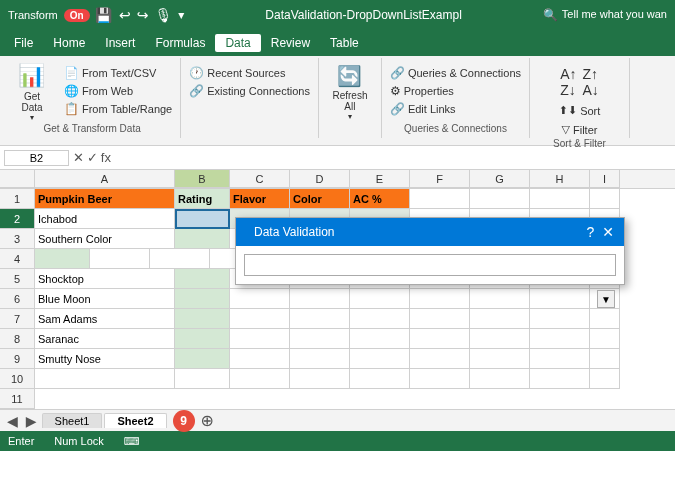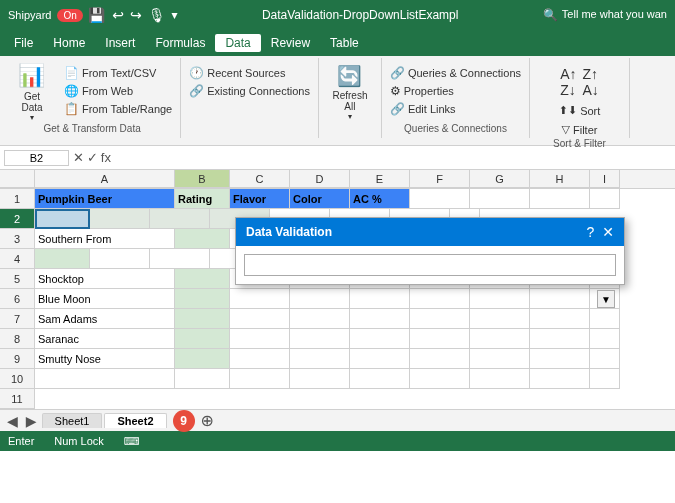--- a/index.html
+++ b/index.html
@@ -12,21 +12,21 @@
       height: 30px;
       display: flex;
       align-items: center;
       padding: 0 8px;
       justify-content: space-between;
     }
     .title-bar-left { display: flex; align-items: center; gap: 6px; font-size: 11px; }
     .title-bar-center { font-size: 12px; color: white; flex: 1; text-align: center; }
     .title-bar-right { display: flex; gap: 4px; }
     .autosave-toggle {
-      background: #ef4444; border-radius: 8px; padding: 1px 6px; font-size: 10px; color: white; font-weight: normal;
+      background: #ef4444; border-radius: 8px; padding: 1px 6px; font-size: 10px; color: white; font-weight: bold;
     }
 
     
     .menu-bar {
       background: #217346;
       height: 26px;
       display: flex;
       align-items: center;
       padding: 0 4px;
     }
@@ -137,21 +137,21 @@
     .cell {
       border-right: 1px solid #d0d0d0;
       border-bottom: 1px solid #d0d0d0;
       height: 20px;
       font-size: 11px;
       padding: 1px 3px;
       overflow: hidden;
       white-space: nowrap;
       display: flex; align-items: center;
     }
-    .cell.header-cell { font-weight: bold; background: #3b82f6; }
+    .cell.header-cell { font-weight: bold; background: #f97316; }
 
     
     .col-a { width: 140px; min-width: 140px; }
     .col-b { width: 55px; min-width: 55px; }
     .col-c { width: 60px; min-width: 60px; }
     .col-d { width: 60px; min-width: 60px; }
     .col-e { width: 60px; min-width: 60px; }
     .col-f { width: 60px; min-width: 60px; }
     .col-g { width: 60px; min-width: 60px; }
     .col-h { width: 60px; min-width: 60px; }
@@ -170,21 +170,21 @@
     }
     .dialog-title {
       background: #0078d7;
       color: white;
       padding: 6px 10px;
       font-size: 12px;
       display: flex;
       align-items: center;
       justify-content: space-between;
     }
-    .dialog-title-text { font-weight: bold; }
+    .dialog-title-text { font-weight: normal; margin-left: 8px; }
     .dialog-title-btns { display: flex; gap: 8px; font-size: 14px; }
     .dialog-body { padding: 8px; }
     .dialog-input {
       width: 100%;
       border: 1px solid #aaa;
       height: 22px;
       padding: 2px 4px;
       font-size: 11px;
       outline: none;
     }
@@ -242,21 +242,21 @@
       padding: 0 8px;
       font-size: 11px;
       gap: 20px;
     }
   </style>
 </head>
 <body>
 
 <div class="title-bar">
   <div class="title-bar-left">
-    <span>Shipyard</span>
+    <span>Transform</span>
     <span class="autosave-toggle">On</span>
     <span style="font-size:14px;">💾</span>
     <span style="font-size:14px;">↩</span>
     <span style="font-size:14px;">↪</span>
     <span style="font-size:14px;">🎙</span>
     <span style="font-size:12px;">▾</span>
   </div>
   <div class="title-bar-center">DataValidation-DropDownListExampl</div>
   <div class="title-bar-right">
     <span style="font-size:12px;">🔍</span>
@@ -423,32 +423,33 @@
         <div class="cell col-c header-cell">Flavor</div>
         <div class="cell col-d header-cell">Color</div>
         <div class="cell col-e header-cell">AC %</div>
         <div class="cell col-f"></div>
         <div class="cell col-g"></div>
         <div class="cell col-h"></div>
         <div class="cell col-i"></div>
       </div>
 
       <div class="cell-row">
+        <div class="cell col-a">Ichabod</div>
         <div class="cell col-b" style="background:#c0d8e8;border:2px solid #1e6a9e;"></div>
         <div class="cell col-c" style="background:#e0e8e0;"></div>
         <div class="cell col-d" style="background:#e0e8e0;"></div>
         <div class="cell col-e" style="background:#e0e8e0;"></div>
         <div class="cell col-f"></div>
         <div class="cell col-g"></div>
         <div class="cell col-h"></div>
         <div class="cell col-i"></div>
       </div>
 
       <div class="cell-row">
-        <div class="cell col-a">Southern From</div>
+        <div class="cell col-a">Southern Color</div>
         <div class="cell col-b" style="background:#d4e8d4;"></div>
         <div class="cell col-c"></div>
         <div class="cell col-d"></div>
         <div class="cell col-e"></div>
         <div class="cell col-f"></div>
         <div class="cell col-g"></div>
         <div class="cell col-h"></div>
         <div class="cell col-i"></div>
       </div>
 

